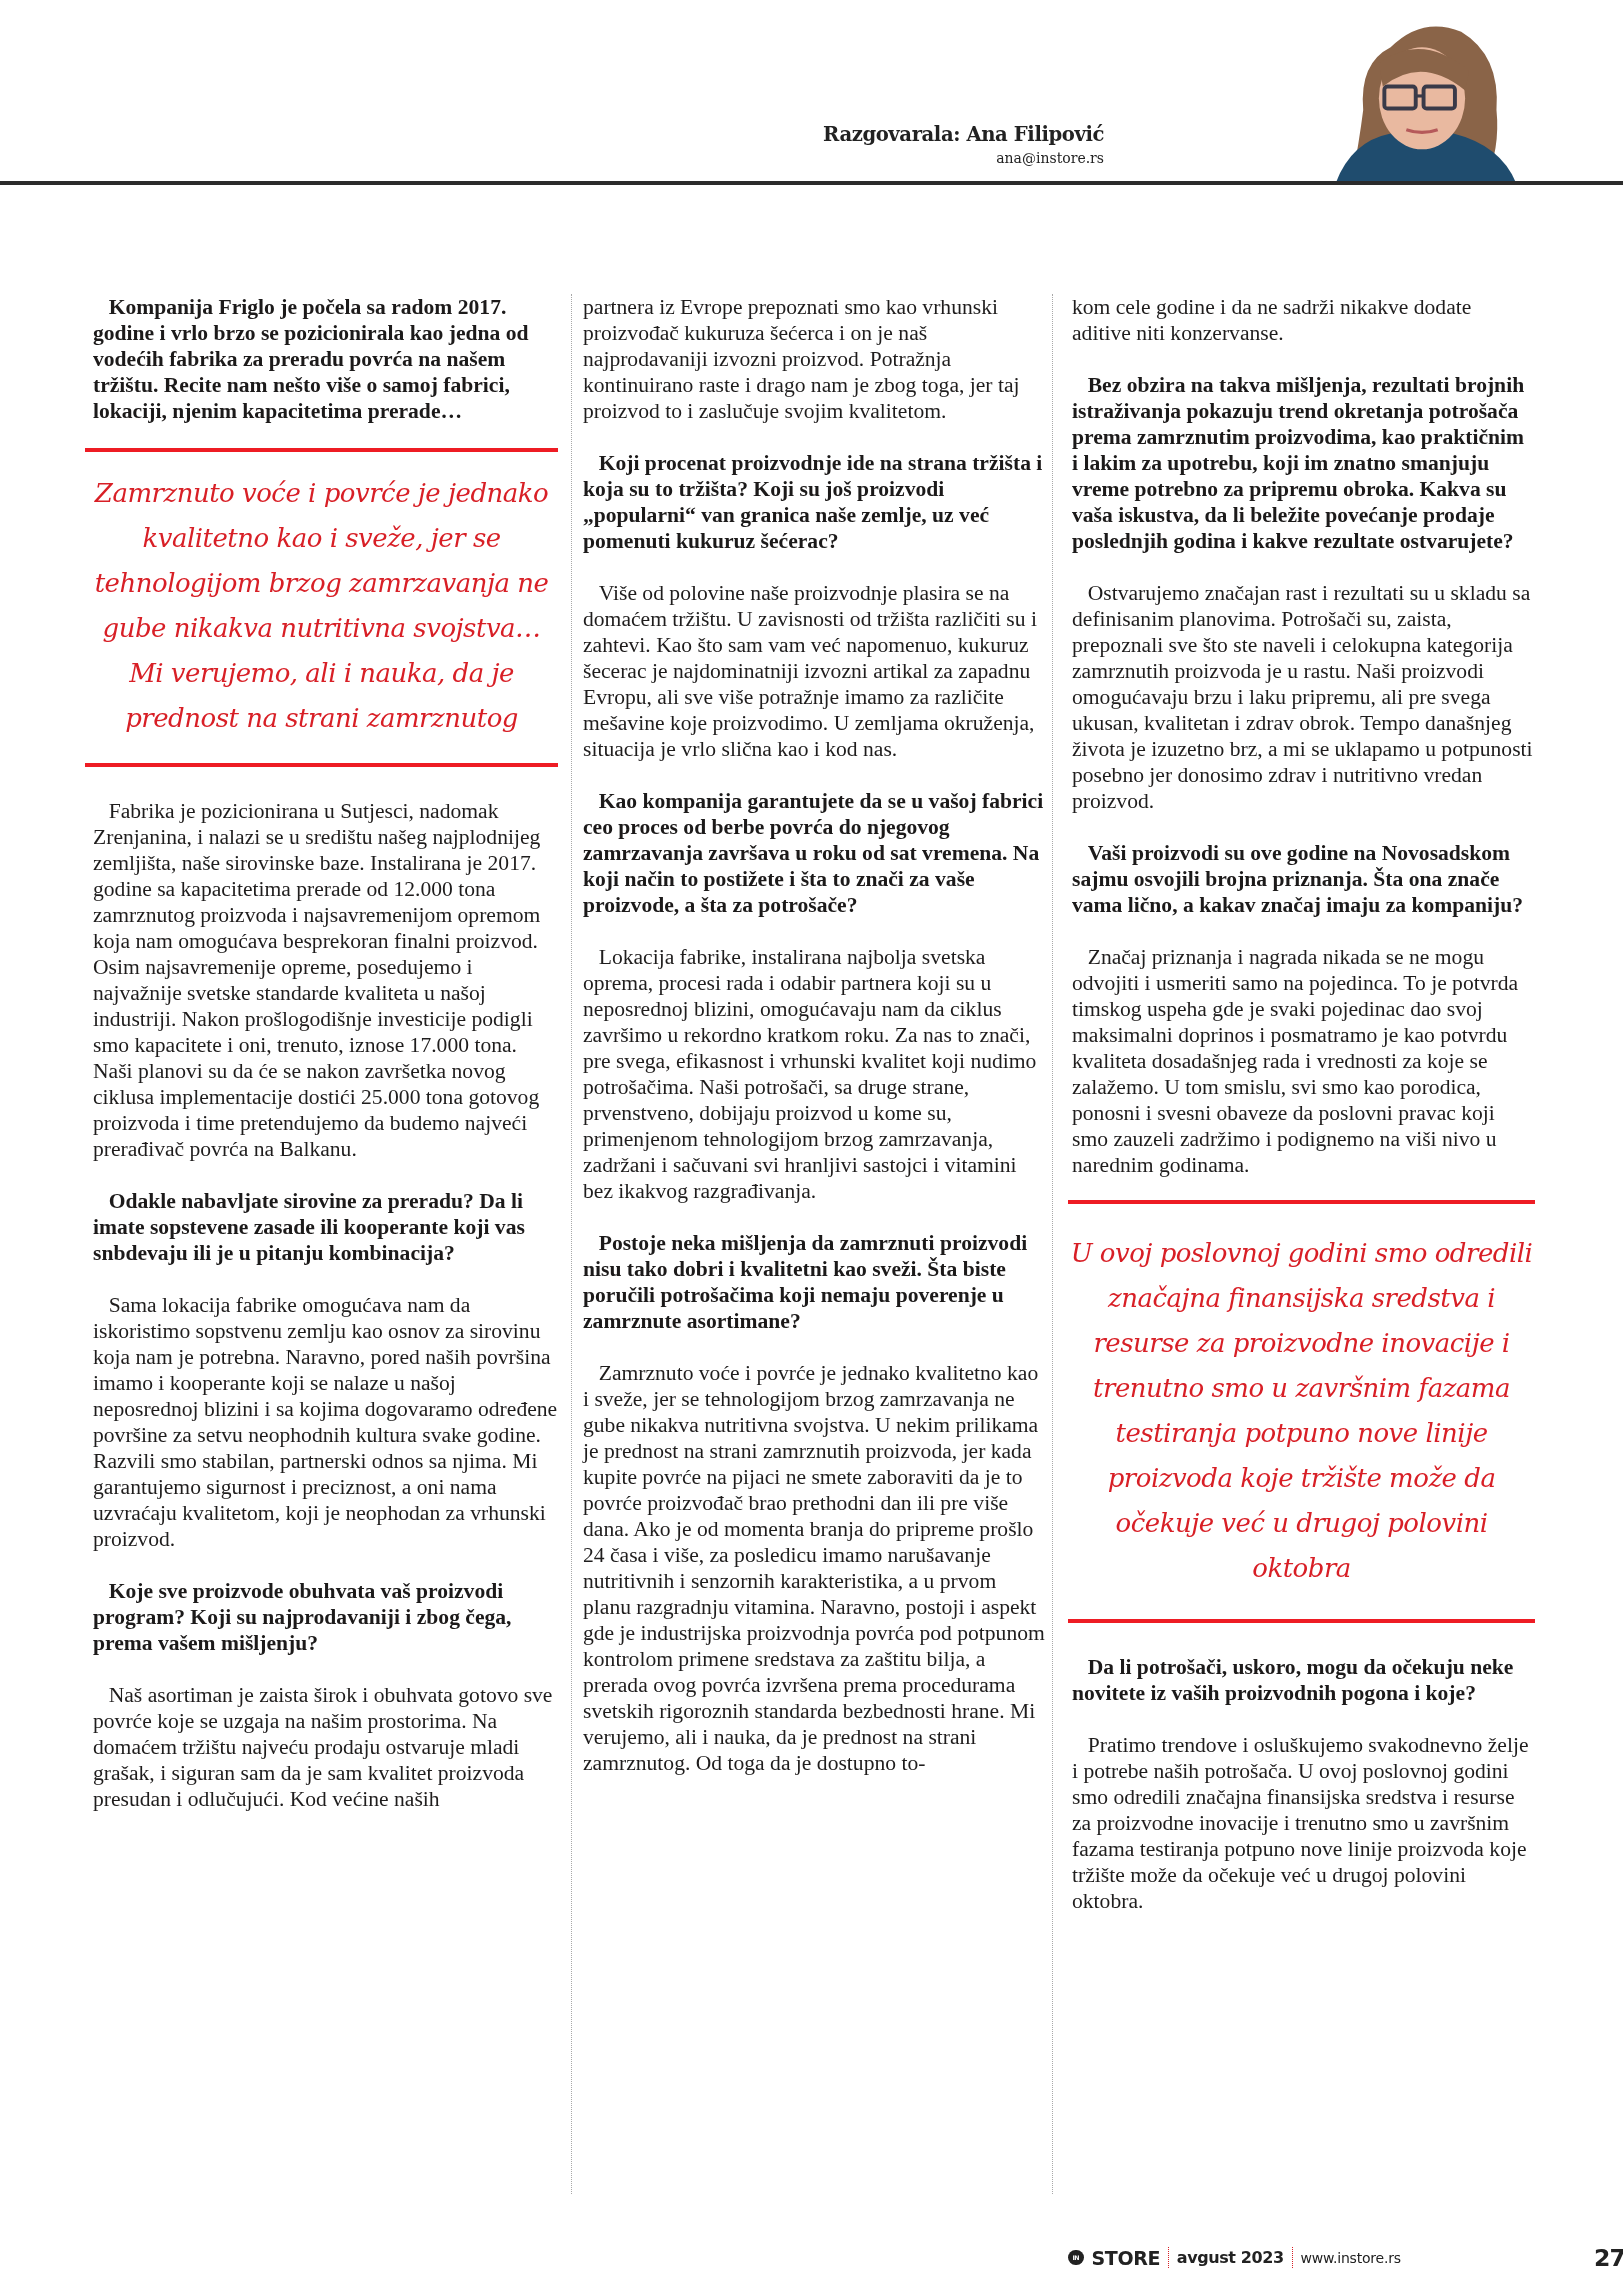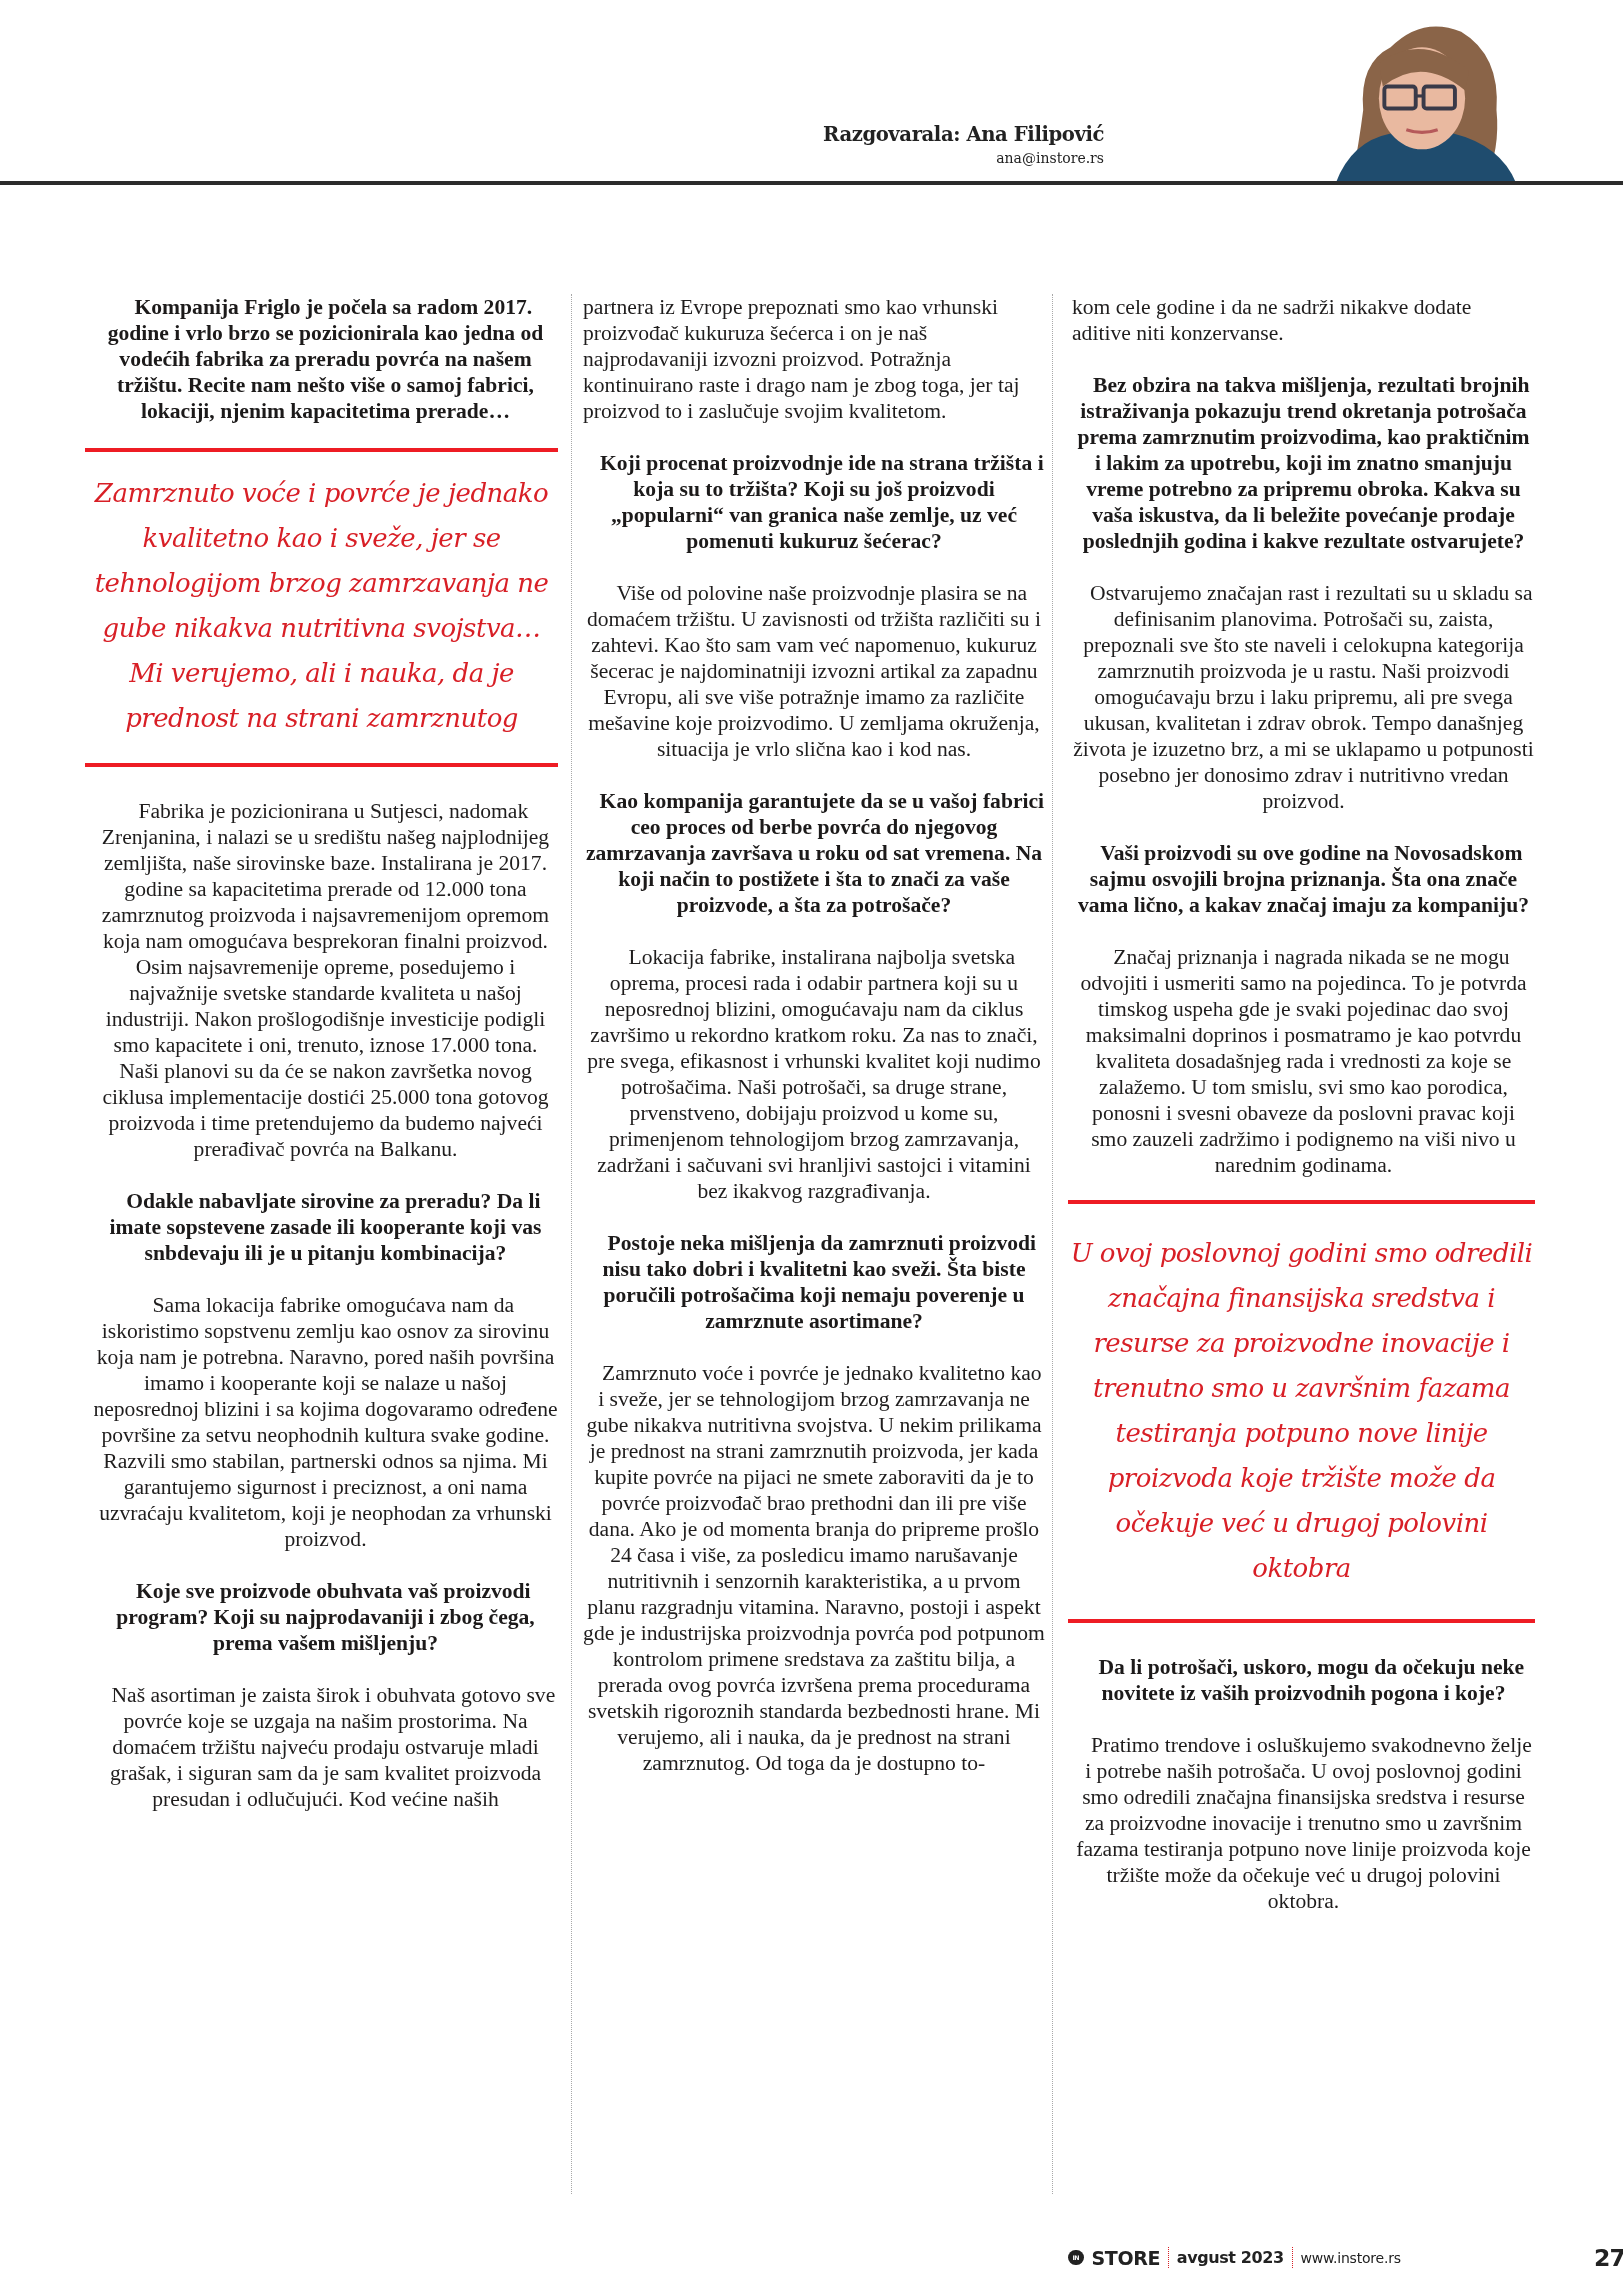--- a/index.html
+++ b/index.html
@@ -14,21 +14,21 @@
 
   .col { position:absolute; top:294px; }
   .col1 { left:93px; width:465px; }
   .col2 { left:583px; width:462px; }
   .col3 { left:1072px; width:463px; }
   .sep { position:absolute; top:294px; height:1900px; width:0; border-left:1.6px dotted #a8a8a8; }
   .sep1 { left:571px; }
   .sep2 { left:1052px; }
 
   p { margin:0; font-size:21.6px; line-height:26px; text-align:left; }
-  p.indent { text-indent:15.7px;text-align:center; }
+  p.indent { text-indent:15.7px; }
   p.q { font-weight:bold; color:#1c1a1a; }
   .gap { height:26px; }
 
   .pull { border-top:4.7px solid #ee1c24; border-bottom:4.7px solid #ee1c24; color:#d81f26; font-family:"DejaVu Serif", serif; font-style:italic; text-align:center; font-size:26px; line-height:45px; letter-spacing:-0.5px; }
   .pull1 { margin:23.6px 0 31px -7.9px; padding:19px 0 22px; }
   .pull2 { margin:22px 0 31px -3.9px; padding:27px 0 28px; }
 
   .footer { position:absolute; top:2242px; left:1068px; height:31px; display:flex; align-items:center; font-family:"DejaVu Sans", sans-serif; color:#222; }
   .footer .logo { display:flex; align-items:center; font-weight:bold; font-size:19px; letter-spacing:-0.4px; }
   .footer .logo .in { display:inline-block; width:15.7px; height:15.7px; border-radius:50%; background:#222; color:#fff; font-size:6.3px; line-height:15.7px; text-align:center; margin-right:7.9px; font-weight:bold; }

